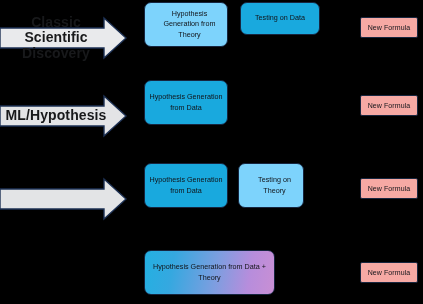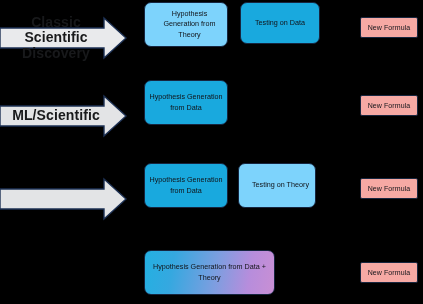--- a/index.html
+++ b/index.html
@@ -115,43 +115,43 @@
 <div id="diagram">
 
   <div class="row" id="row-0">
     <div class="arrow">
       <svg viewBox="0 0 127 44" preserveAspectRatio="none">
         <path d="M0,12 L104,12 L104,2 L126,22 L104,42 L104,32 L0,32 Z" fill="#e9eaec" stroke="#1d3154" stroke-width="1.4" stroke-linejoin="miter"></path>
       </svg>
       <div class="arrow-label">Classic Scientific Discovery</div>
     </div>
     <div class="pbox purple" style="left:144px; top:2px; width:84px; height:45px;">Hypothesis Generation from Theory</div>
-    <div class="pbox cyan" style="left:240px; top:2px; width:80px; height:42px;">Testing on Data</div>
+    <div class="pbox cyan" style="left:240px; top:2px; width:80px; height:33px;">Testing on Data</div>
     <div class="chip">New Formula</div>
   </div>
 
   <div class="row" id="row-1">
     <div class="arrow">
       <svg viewBox="0 0 127 44" preserveAspectRatio="none">
         <path d="M0,12 L104,12 L104,2 L126,22 L104,42 L104,32 L0,32 Z" fill="#e3e4e6" stroke="#1d3154" stroke-width="1.4" stroke-linejoin="miter"></path>
       </svg>
-      <div class="arrow-label">ML/Scientific</div>
+      <div class="arrow-label">ML/Hypothesis</div>
     </div>
     <div class="pbox cyan" style="left:144px; top:2px; width:84px; height:45px;">Hypothesis Generation from Data</div>
     <div class="chip">New Formula</div>
   </div>
 
   <div class="row" id="row-2">
     <div class="arrow">
       <svg viewBox="0 0 127 44" preserveAspectRatio="none">
         <path d="M0,12 L104,12 L104,2 L126,22 L104,42 L104,32 L0,32 Z" fill="#e3e4e6" stroke="#1d3154" stroke-width="1.4" stroke-linejoin="miter"></path>
       </svg>
     </div>
     <div class="pbox cyan" style="left:144px; top:2px; width:84px; height:45px;">Hypothesis Generation from Data</div>
-    <div class="pbox purple" style="left:238px; top:2px; width:78px; height:45px;">Testing on Theory</div>
+    <div class="pbox purple" style="left:238px; top:2px; width:66px; height:45px;">Testing on Theory</div>
     <div class="chip">New Formula</div>
   </div>
 
   <div class="row" id="row-3">
     <div class="pbox grad" style="left:144px; top:5px; width:131px; height:45px;">Hypothesis Generation from Data + Theory</div>
     <div class="chip">New Formula</div>
   </div>
 
 </div>
 

